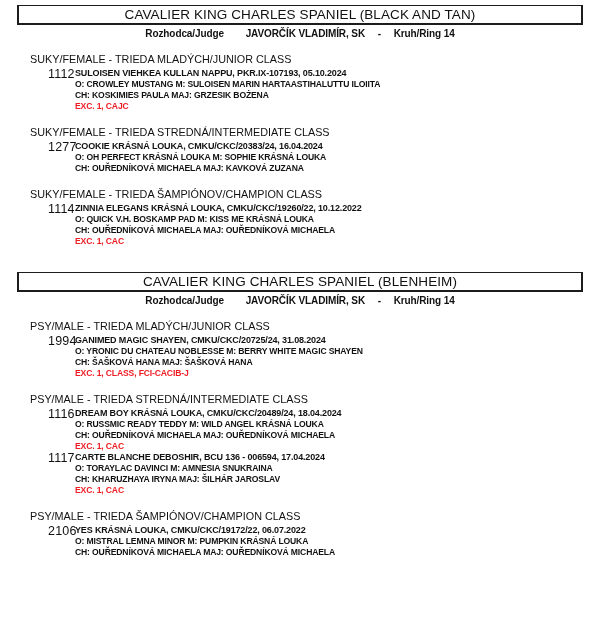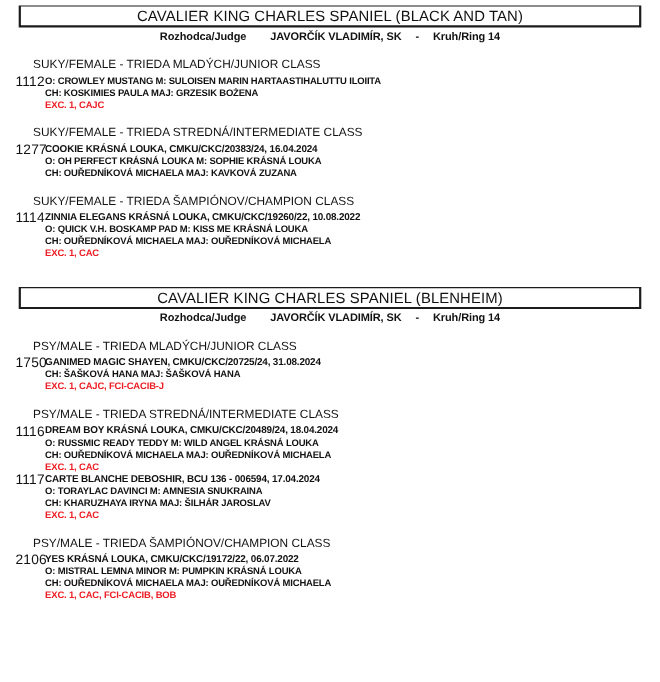--- a/index.html
+++ b/index.html
@@ -38,21 +38,21 @@
   .class-header {
     margin: 14px 18px 3px 30px;
     font-size: 10.8px;
     letter-spacing: 0;
     white-space: nowrap;
   }
   .section > .class-header:first-of-type { margin-top: 16px; }
 
   .entry {
     display: flex;
-    margin-left: 14px;
+    margin-left: 48px;
     align-items: flex-start;
   }
   .entry-number {
     font-size: 12.5px;
     width: 27px;
     flex: 0 0 27px;
     letter-spacing: 0.2px;
     line-height: 12px;
   }
   .entry-lines { line-height: 11px; }
@@ -80,66 +80,68 @@
       <span>Rozhodca/Judge</span>
       <span class="jname">JAVORČÍK VLADIMÍR, SK</span>
       <span class="sep">-</span>
       <span>Kruh/Ring 14</span>
     </div>
 
     <div class="class-header">SUKY/FEMALE - TRIEDA MLADÝCH/JUNIOR CLASS</div>
     <div class="entry">
       <div class="entry-number">1112</div>
       <div class="entry-lines">
+        <div class="dog-line">SULOISEN VIEHKEA KULLAN NAPPU, PKR.IX-107193, 05.10.2024</div>
         <div class="sire-dam-line">O: CROWLEY MUSTANG M: SULOISEN MARIN HARTAASTIHALUTTU ILOIITA</div>
         <div class="breeder-owner-line">CH: KOSKIMIES PAULA MAJ: GRZESIK BOŻENA</div>
         <div class="result-line">EXC. 1, CAJC</div>
       </div>
     </div>
 
     <div class="class-header">SUKY/FEMALE - TRIEDA STREDNÁ/INTERMEDIATE CLASS</div>
     <div class="entry">
       <div class="entry-number">1277</div>
       <div class="entry-lines">
         <div class="dog-line">COOKIE KRÁSNÁ LOUKA, CMKU/CKC/20383/24, 16.04.2024</div>
         <div class="sire-dam-line">O: OH PERFECT KRÁSNÁ LOUKA M: SOPHIE KRÁSNÁ LOUKA</div>
         <div class="breeder-owner-line">CH: OUŘEDNÍKOVÁ MICHAELA MAJ: KAVKOVÁ ZUZANA</div>
       </div>
     </div>
 
     <div class="class-header">SUKY/FEMALE - TRIEDA ŠAMPIÓNOV/CHAMPION CLASS</div>
     <div class="entry">
       <div class="entry-number">1114</div>
       <div class="entry-lines">
-        <div class="dog-line">ZINNIA ELEGANS KRÁSNÁ LOUKA, CMKU/CKC/19260/22, 10.08.2022</div>
+        <div class="dog-line">ZINNIA ELEGANS KRÁSNÁ LOUKA, CMKU/CKC/19260/22, 10.12.2022</div>
         <div class="sire-dam-line">O: QUICK V.H. BOSKAMP PAD M: KISS ME KRÁSNÁ LOUKA</div>
         <div class="breeder-owner-line">CH: OUŘEDNÍKOVÁ MICHAELA MAJ: OUŘEDNÍKOVÁ MICHAELA</div>
         <div class="result-line">EXC. 1, CAC</div>
       </div>
     </div>
   </div>
 
   <div class="section section-2">
     <div class="title-box">
       <span>CAVALIER KING CHARLES SPANIEL (BLENHEIM)</span>
     </div>
     <div class="judge-line">
       <span>Rozhodca/Judge</span>
       <span class="jname">JAVORČÍK VLADIMÍR, SK</span>
       <span class="sep">-</span>
       <span>Kruh/Ring 14</span>
     </div>
 
     <div class="class-header">PSY/MALE - TRIEDA MLADÝCH/JUNIOR CLASS</div>
     <div class="entry">
-      <div class="entry-number">1750</div>
+      <div class="entry-number">1994</div>
       <div class="entry-lines">
         <div class="dog-line">GANIMED MAGIC SHAYEN, CMKU/CKC/20725/24, 31.08.2024</div>
+        <div class="sire-dam-line">O: YRONIC DU CHATEAU NOBLESSE M: BERRY WHITE MAGIC SHAYEN</div>
         <div class="breeder-owner-line">CH: ŠAŠKOVÁ HANA MAJ: ŠAŠKOVÁ HANA</div>
-        <div class="result-line">EXC. 1, CAJC, FCI-CACIB-J</div>
+        <div class="result-line">EXC. 1, CLASS, FCI-CACIB-J</div>
       </div>
     </div>
 
     <div class="class-header">PSY/MALE - TRIEDA STREDNÁ/INTERMEDIATE CLASS</div>
     <div class="entry">
       <div class="entry-number">1116</div>
       <div class="entry-lines">
         <div class="dog-line">DREAM BOY KRÁSNÁ LOUKA, CMKU/CKC/20489/24, 18.04.2024</div>
         <div class="sire-dam-line">O: RUSSMIC READY TEDDY M: WILD ANGEL KRÁSNÁ LOUKA</div>
         <div class="breeder-owner-line">CH: OUŘEDNÍKOVÁ MICHAELA MAJ: OUŘEDNÍKOVÁ MICHAELA</div>
@@ -157,18 +159,17 @@
       </div>
     </div>
 
     <div class="class-header">PSY/MALE - TRIEDA ŠAMPIÓNOV/CHAMPION CLASS</div>
     <div class="entry">
       <div class="entry-number">2106</div>
       <div class="entry-lines">
         <div class="dog-line">YES KRÁSNÁ LOUKA, CMKU/CKC/19172/22, 06.07.2022</div>
         <div class="sire-dam-line">O: MISTRAL LEMNA MINOR M: PUMPKIN KRÁSNÁ LOUKA</div>
         <div class="breeder-owner-line">CH: OUŘEDNÍKOVÁ MICHAELA MAJ: OUŘEDNÍKOVÁ MICHAELA</div>
-        <div class="result-line">EXC. 1, CAC, FCI-CACIB, BOB</div>
       </div>
     </div>
   </div>
 
 </div>
 
 </body></html>

